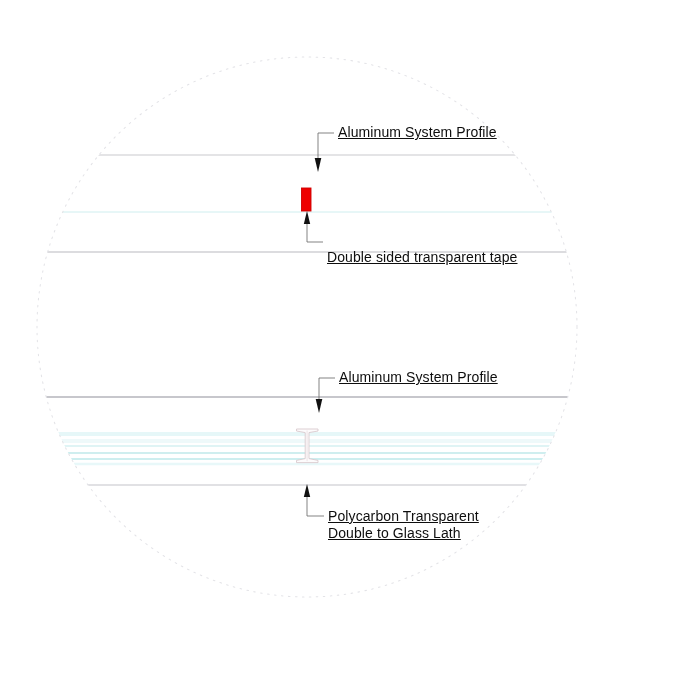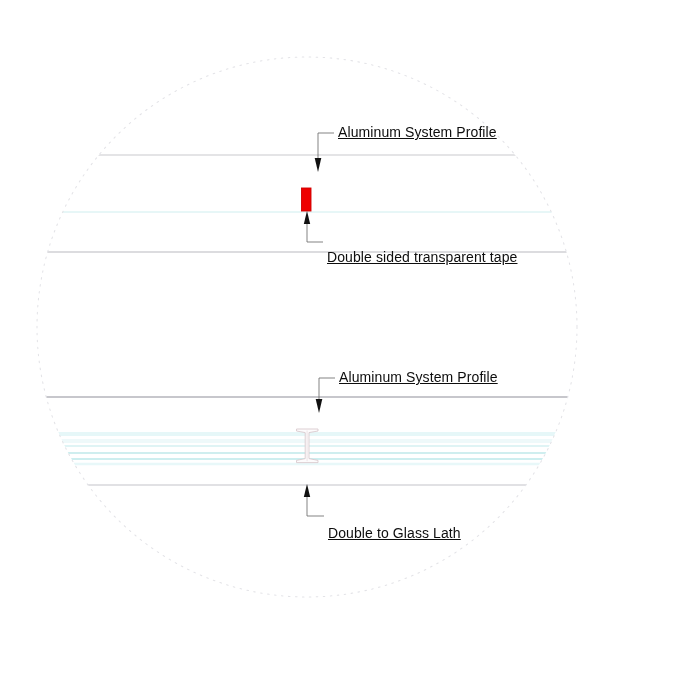--- a/index.html
+++ b/index.html
@@ -105,16 +105,17 @@
     </g>
 
   </svg>
 
   <div class="annot-text" style="left:338px; top:124px;">Aluminum System Profile</div>
 
   <div class="annot-text" style="left:327px; top:233px;margin-top:16px;">Double sided transparent tape</div>
 
   <div class="annot-text" style="left:339px; top:369px;">Aluminum System Profile</div>
 
+  <div class="annot-text" style="left:328px; top:508px;">Polycarbon Transparent</div>
 
   <div class="annot-text" style="left:328px; top:525px;">Double to Glass Lath</div>
 
 </div>
 
 </body></html>

